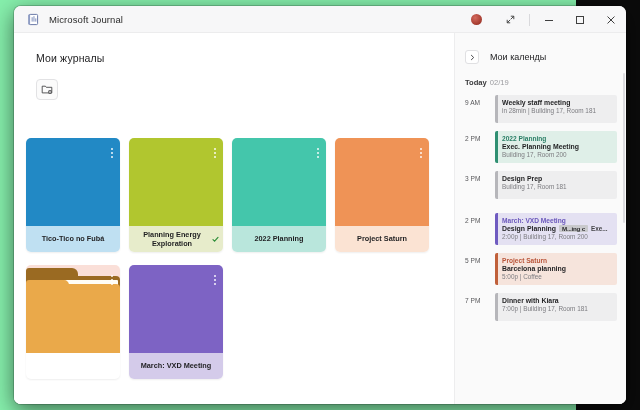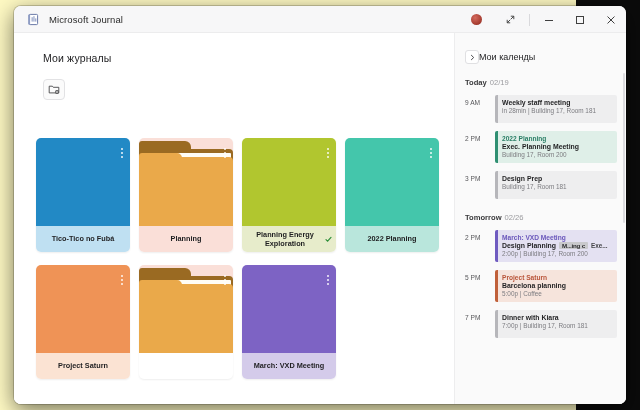--- a/index.html
+++ b/index.html
@@ -1,19 +1,19 @@
 <!DOCTYPE html>
 <html><head>
 <meta charset="utf-8">
 <style>
   * { box-sizing: border-box; margin:0; padding:0; }
   html,body{ width:640px; height:410px; overflow:hidden; background:#0b0b0b;
     font-family:"Liberation Sans", sans-serif; }
 
-  #root{ position:relative; width:576px; height:410px; background:#fef9c3; }
+  #root{ position:relative; width:576px; height:410px; background:#86efac; }
 
   
   .window{
     position:absolute; left:14px; top:6px; width:612px; height:398px;
     background:#ffffff; border-radius:7px; overflow:hidden;
     box-shadow:0 6px 22px rgba(0,0,0,.55), 0 0 0 1px rgba(0,0,0,.18);
   }
 
   
   .titlebar{
@@ -30,40 +30,40 @@
     margin-right:13px; filter:blur(.3px); }
   .tb-btn{ width:31px; height:27px; display:flex; align-items:center; justify-content:center;
     color:#4a4a4a; }
   .tb-sep{ width:1px; height:12px; background:#d9d9dc; margin:0 3px; }
   .tb-btn svg{ display:block; }
 
   
   .body{ display:flex; height:371px; background:#ffffff; }
 
   
-  .left{ width:440px; position:relative; background:#ffffff; overflow:hidden;padding-left:7px; }
+  .left{ width:440px; position:relative; background:#ffffff; overflow:hidden; }
   .left-head{ padding:19px 0 0 22px; }
   .pane-title{ font-size:10.5px; color:#1d1d1f; letter-spacing:.15px; }
 
   .toolbar{ display:flex; align-items:center; gap:8px; margin:15px 0 0 22px; }
   .btn-new{
     display:flex; align-items:center; gap:7px;
     height:21px; padding:0 11px 0 8px;
     background:#fbfbfb; border:1px solid #e2e2e4; border-radius:4px;
     font-size:8.7px; color:#212121; white-space:nowrap;
   }
   .btn-new .plus{ width:10px; height:10px; display:block; }
   .btn-icononly{
     width:22px; height:21px; display:flex; align-items:center; justify-content:center;
     background:#fbfbfb; border:1px solid #e2e2e4; border-radius:4px;
   }
 
   
   .grid{
-    position:absolute; left:22px; top:105px; right:0;
+    position:absolute; left:12px; top:105px; right:0;
     display:grid; grid-template-columns:repeat(4, 94px); gap:13px 9px;
   }
   .card{ position:relative; width:94px; height:114px; border-radius:5px; overflow:hidden;
     box-shadow:0 1px 2px rgba(0,0,0,.07); }
   .thumb{ position:absolute; inset:0 0 26px 0; }
   .label{ position:absolute; left:0; right:0; bottom:0; height:26px;
     display:flex; align-items:center; justify-content:center; text-align:center;
     font-size:7.3px; font-weight:bold; color:#1f1f21; line-height:1.25; padding:0 4px; }
   .dots{ position:absolute; right:7px; top:10px; width:2px; }
   .dots i{ display:block; width:2px; height:2px; border-radius:50%;
@@ -80,21 +80,21 @@
     background:#eaa94a; border-radius:0 4px 0 0; }
   .folder .fold-front::before{ content:""; position:absolute; left:0; top:-4px; width:46%;
     height:6px; background:#eaa94a; border-radius:3px 5px 0 0; }
 
   .green-mark{ display:inline-block; width:7px; height:7px; margin-left:1px;
     vertical-align:-1px; }
 
   
   .right{ width:172px; background:#fafafa; border-left:1px solid #ededee;
     position:relative; overflow:hidden; }
-  .cal-head{ display:flex; align-items:center; padding:17px 0 0 10px; }
+  .cal-head{ display:flex; align-items:center; gap:11px; padding:17px 0 0 10px; }
   .chev{ width:14px; height:14px; border:1px solid #e0e0e2; border-radius:3px;
     background:#fff; display:flex; align-items:center; justify-content:center; }
   .cal-title{ font-size:9px; color:#1d1d1f; }
 
   .daygroup{ margin-top:14px; padding-left:10px; }
   .dayline{ font-size:7.6px; color:#3a3a3c; }
   .dayline b{ font-weight:bold;margin-top:36px; }
   .dayline span{ color:#9a9a9e; margin-left:3px; }
 
   .ev-row{ display:flex; margin-top:8px; padding-right:9px; }
@@ -183,35 +183,20 @@
               <div class="thumb" style="background:#2289c5"></div>
               <span class="dots">
                 <i></i>
                 <i></i>
                 <i></i>
               </span>
               <div class="label" style="background:#bfe0f2">
                 <span>Tico-Tico no Fubá</span>
               </div>
             </div>
-            <div class="card folder">
-              <div class="thumb" style="background:#fadfd8"></div>
-              <div class="fold-back" style="background:#9a6a22"></div>
-              <div class="fold-strip" style="background:#9a6a22"></div>
-              <div class="fold-white"></div>
-              <div class="fold-front" style="background:#eaa94a"></div>
-              <span class="dots">
-                <i></i>
-                <i></i>
-                <i></i>
-              </span>
-              <div class="label" style="background:#fadfd8">
-                <span>Planning</span>
-              </div>
-            </div>
             <div class="card">
               <div class="thumb" style="background:#b1c62f"></div>
               <span class="dots">
                 <i></i>
                 <i></i>
                 <i></i>
               </span>
               <div class="label" style="background:#e7eccb">
                 <span>Planning Energy Exploration</span>
                 <span class="green-mark"><svg width="7" height="7" viewBox="0 0 7 7" fill="none" stroke="#2f8f3a" stroke-width="1.2" stroke-linecap="round">
@@ -300,21 +285,20 @@
               <div class="ev-row">
                 <div class="ev-time">3 PM</div>
                 <div class="ev-card" style="background:#eeeeef">
                   <span class="ev-bar" style="background:#b6b6ba"></span>
                   <div class="ev-title">Design Prep</div>
                   <div class="ev-sub">Building 17, Room 181</div>
                 </div>
               </div>
             </div>
             <div class="daygroup">
-              <div class="dayline"><b>Tomorrow</b><span>02/26</span></div>
               <div class="ev-row">
                 <div class="ev-time">2 PM</div>
                 <div class="ev-card" style="background:#e4e1f2">
                   <span class="ev-bar" style="background:#6f5bc0"></span>
                   <div class="ev-cat" style="color:#6a57bb">March: VXD Meeting</div>
                   <div class="ev-titlerow">
                     <span class="ev-title">Design Planning</span>
                     <span class="drag-chip">M...ing c</span>
                     <span class="ghost">Exe...</span>
                   </div>

